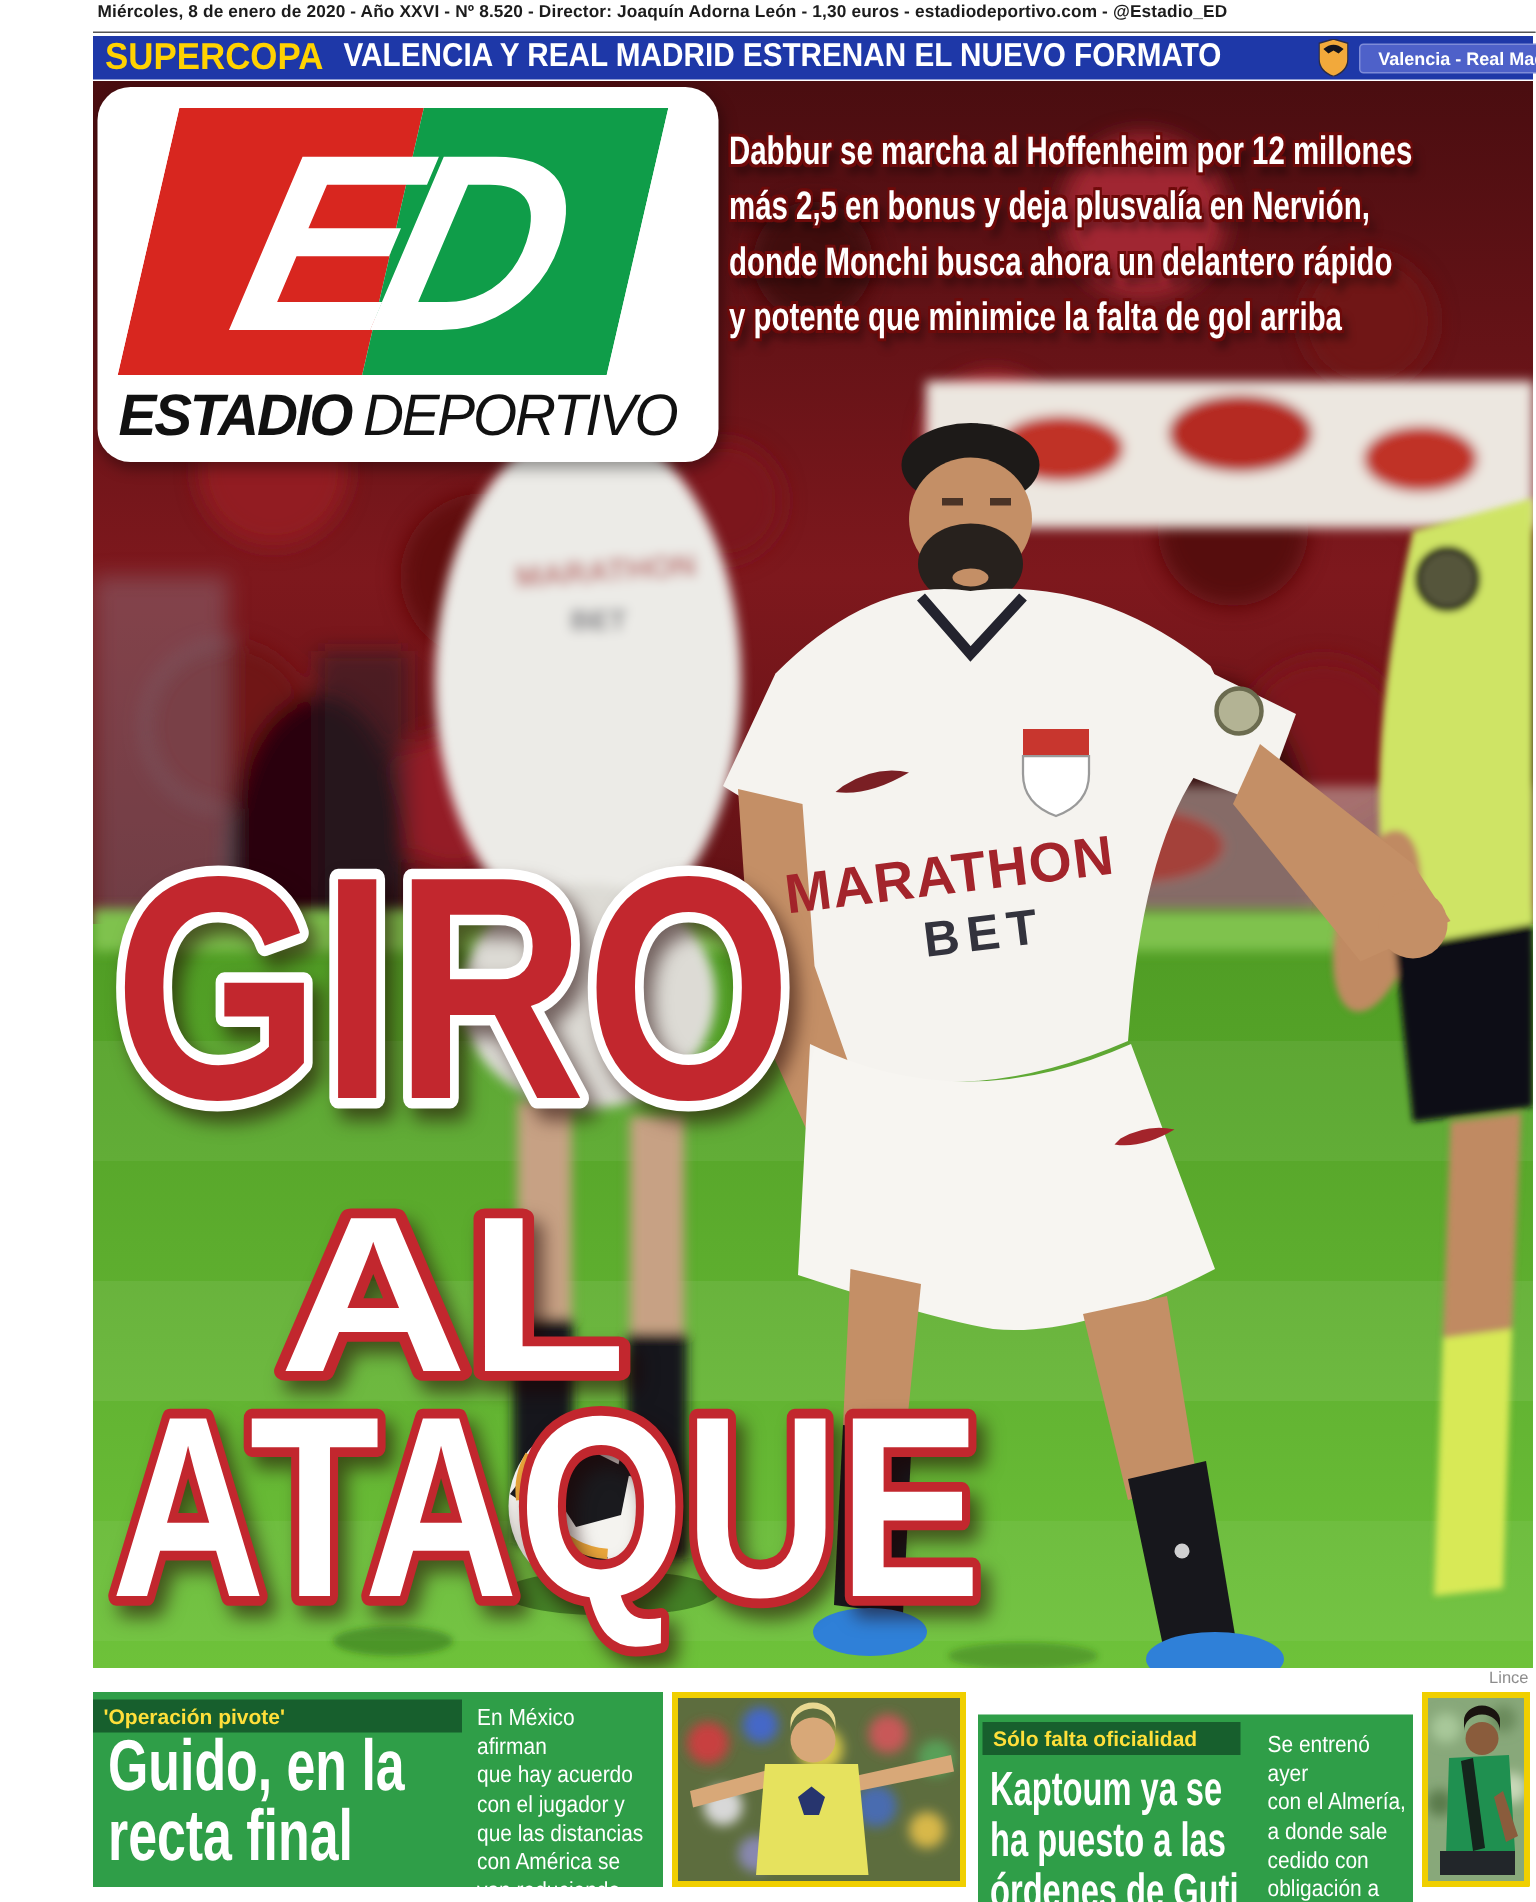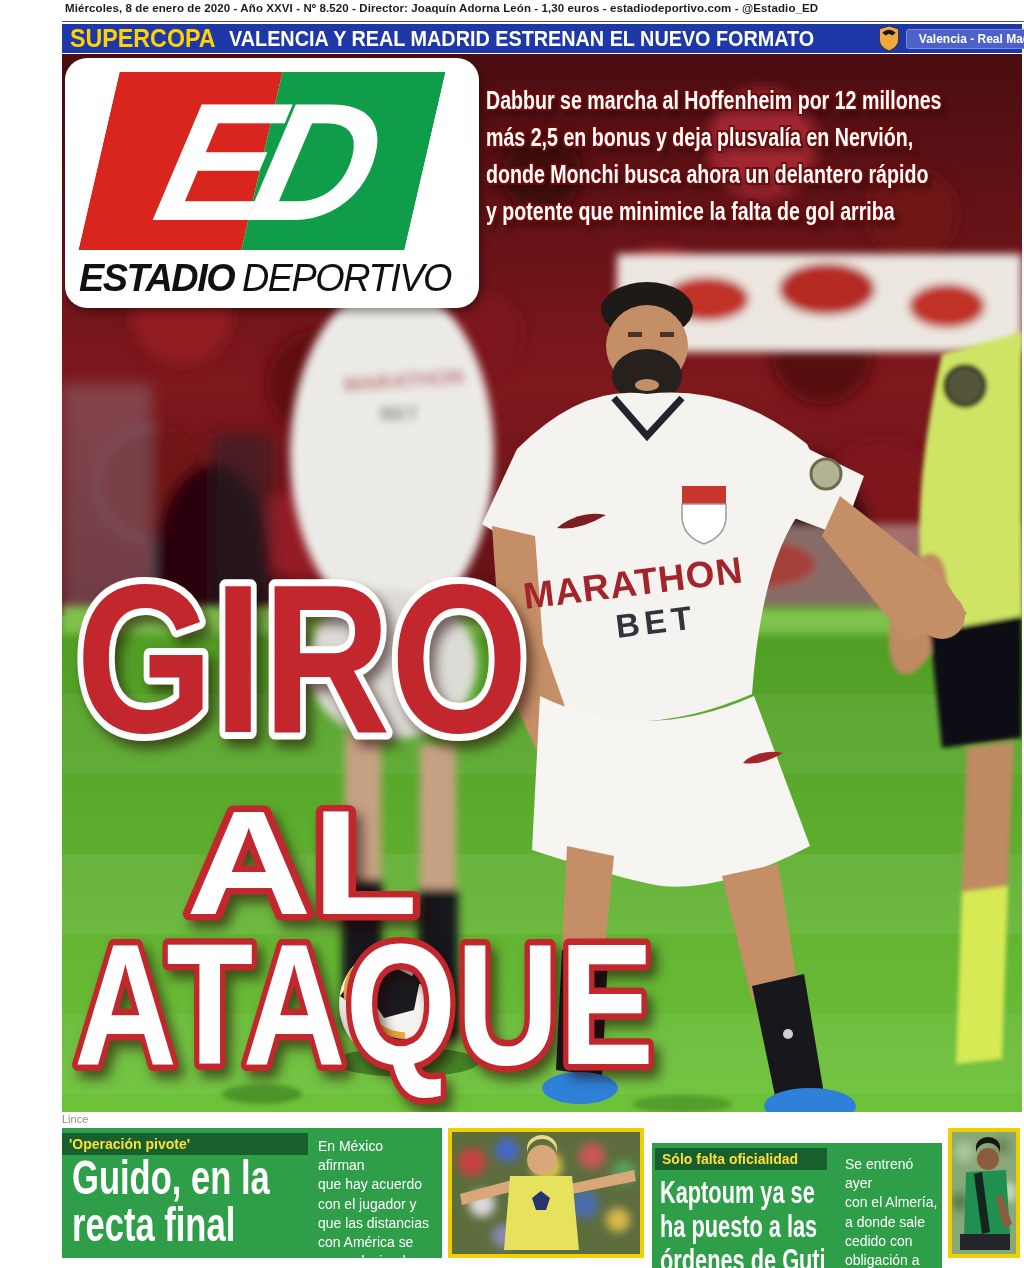--- a/index.html
+++ b/index.html
@@ -6,21 +6,21 @@
   body{font-family:"Liberation Sans",sans-serif;-webkit-font-smoothing:antialiased;}
   .page{position:relative;width:1024px;height:1268px;background:#fff;overflow:hidden;border-radius:24px;}
 
   
   .masthead{position:absolute;top:2px;left:62px;width:960px;height:19px;
     font-size:11.5px;color:#1c1c1c;font-weight:600;letter-spacing:.1px;
     border-bottom:1px solid #555;padding-left:3px;}
 
   
   .bar{position:absolute;top:24px;left:62px;width:960px;height:29px;background:#1e38a8;
-    display:flex;align-items:center;}
+    display:flex;}
   .bar-label{color:#ffd200;font-weight:700;font-size:25px;margin-left:8px;
     transform:scaleX(.93);transform-origin:left center;white-space:nowrap;}
   .bar-headline{color:#fff;font-weight:700;font-size:22px;margin-left:2px;
     transform:scaleX(.9);transform-origin:left center;white-space:nowrap;}
   .bar-right{margin-left:auto;display:flex;align-items:center;gap:7px;margin-right:6px;}
   .matchup{background:#4e61c9;border:1px solid #7e8cd8;border-radius:3px;color:#fff;
     font-size:12px;font-weight:700;padding:2px 12px;white-space:nowrap;}
 
   
   .photo{position:absolute;top:54px;left:62px;width:960px;height:1058px;overflow:hidden;background:#6d1216;}
@@ -42,21 +42,21 @@
   
   .subhead{position:absolute;left:424px;top:28px;width:720px;color:#fff;font-weight:700;
     font-size:26.5px;line-height:37px;white-space:pre-line;transform:scaleX(.74);transform-origin:left top;
     text-shadow:2px 0 0 #6e0a0a,-2px 0 0 #6e0a0a,0 2px 0 #6e0a0a,0 -2px 0 #6e0a0a,
       2px 2px 0 #6e0a0a,-2px -2px 0 #6e0a0a,2px -2px 0 #6e0a0a,-2px 2px 0 #6e0a0a,5px 6px 7px rgba(0,0,0,.55);}
 
   .headline-svg{position:absolute;left:6px;top:450px;width:600px;height:580px;overflow:visible;}
   .headline-svg text{font-family:"Liberation Sans",sans-serif;font-weight:700;paint-order:stroke;stroke-linejoin:round;}
   .hl-shadow{filter:drop-shadow(6px 8px 6px rgba(30,0,0,.55));}
 
-  .credit{position:absolute;top:1113px;left:62px;width:957px;
+  .credit{position:absolute;top:1113px;left:62px;width:957px;text-align:right;
     font-size:11px;color:#8d8d8d;}
 
   
   .strip{position:absolute;top:1128px;left:62px;width:960px;height:160px;display:flex;}
   .story{position:relative;background:#2f9e48;height:130px;overflow:hidden;}
   .story-1{width:380px;margin-right:6px;}
   .story-2{width:290px;margin-right:6px;margin-top:15px;}
   .kicker{position:absolute;top:5px;height:22px;background:#175f2d;color:#ffdf3a;
     font-size:14px;font-weight:700;line-height:22px;padding-left:7px;box-sizing:border-box;
     white-space:nowrap;}

